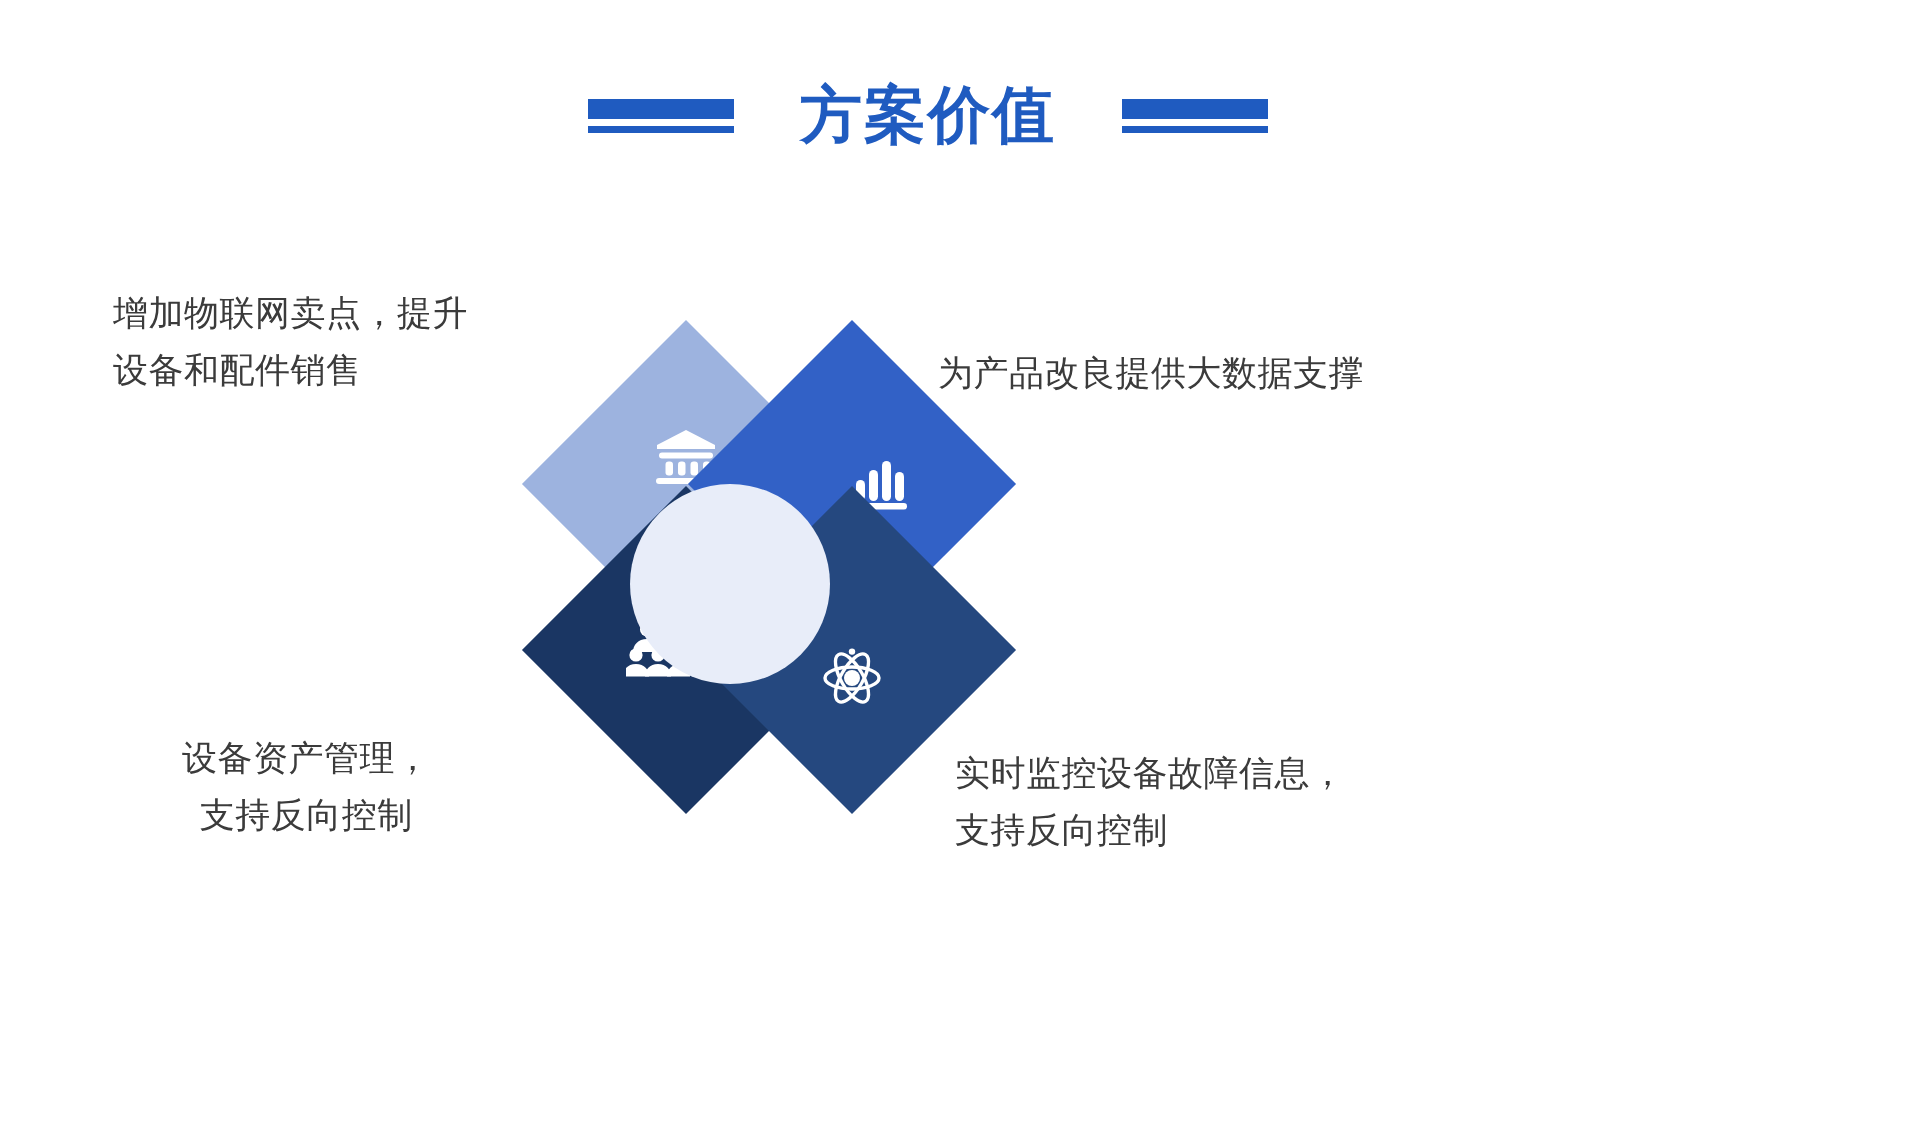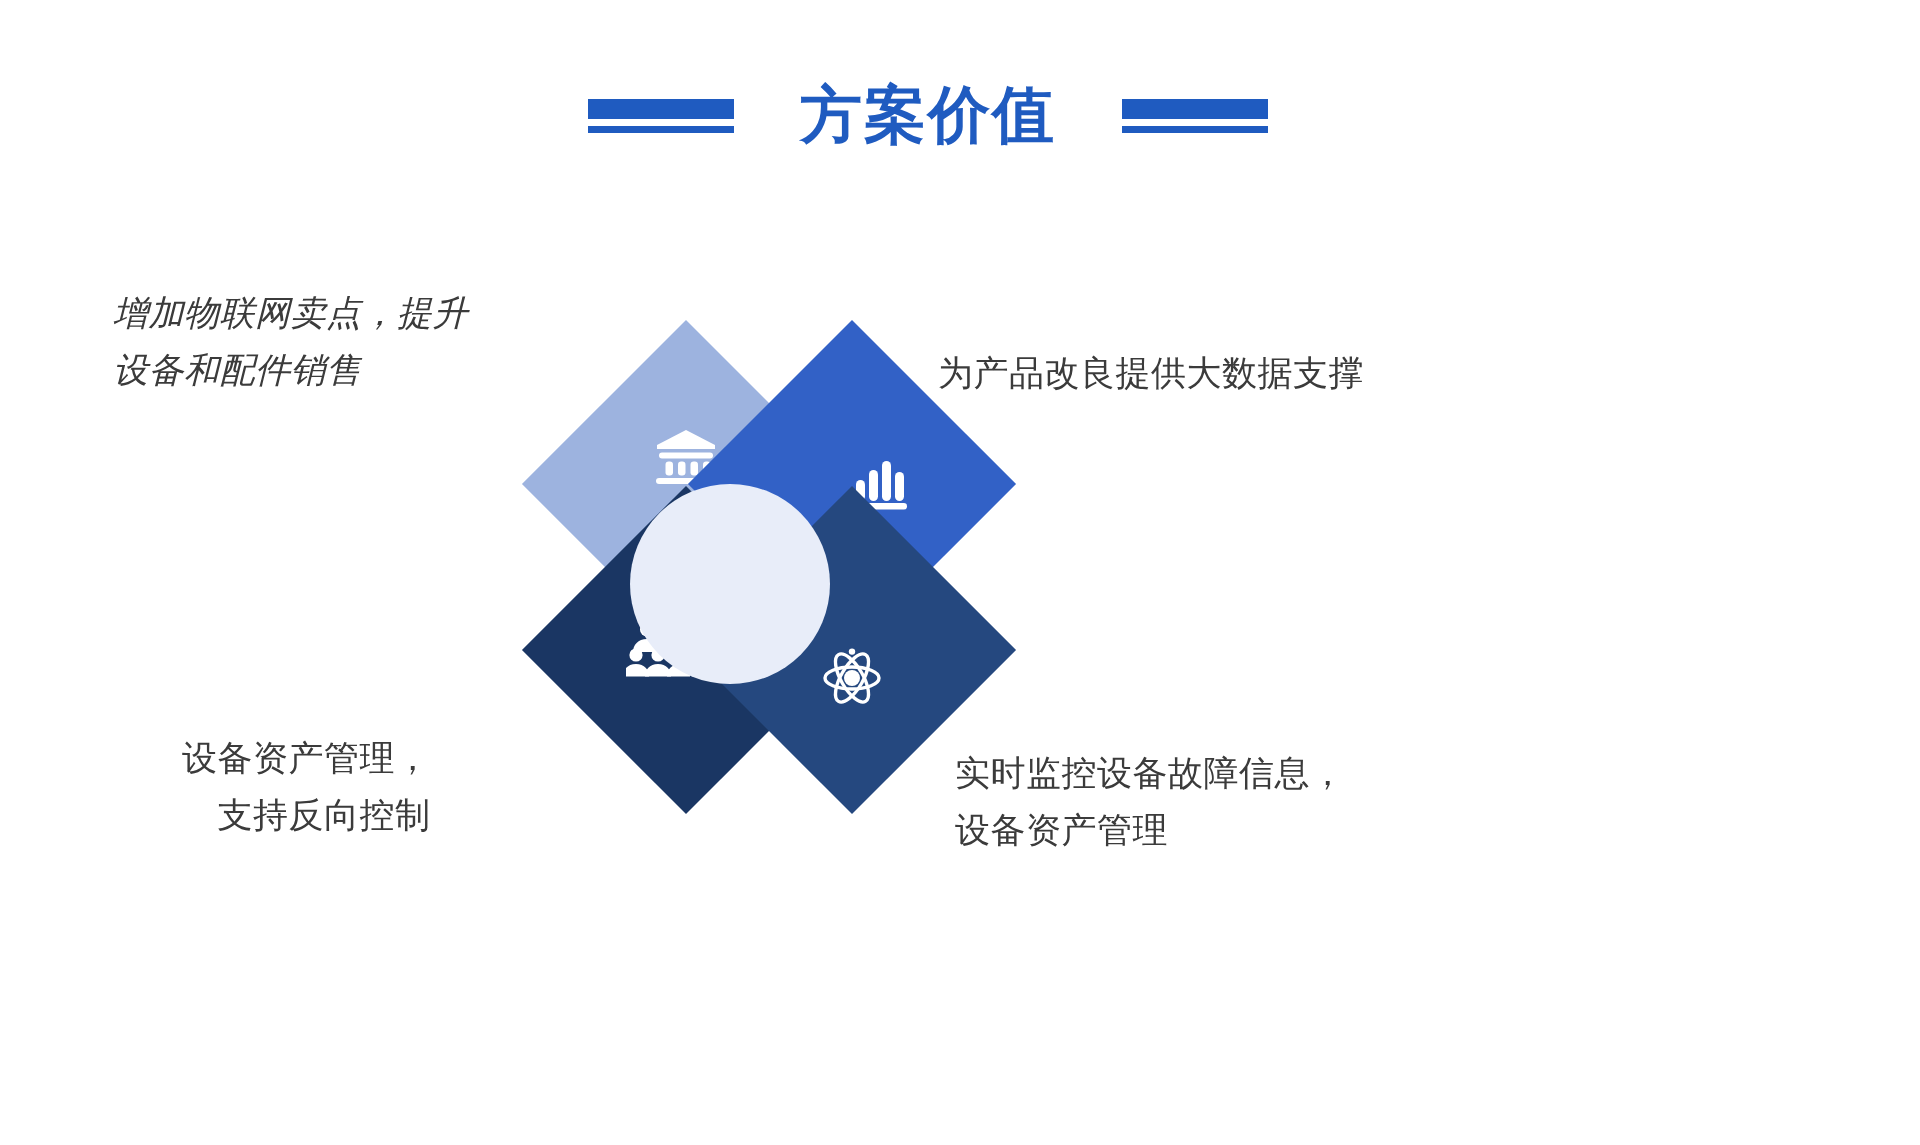--- a/index.html
+++ b/index.html
@@ -112,23 +112,23 @@
 
   
   .caption {
     position: absolute;
     color: #3b3b3b;
     font-size: 35px;
     line-height: 1.62;
     letter-spacing: 0.5px;
     white-space: pre-line;
   }
-  #caption-tl { left: 113px;  top: 285px; text-align: left; font-style: italic; }
+  #caption-tl { left: 113px;  top: 285px; text-align: left; }
   #caption-tr { left: 938px;  top: 345px; text-align: left; }
-  #caption-bl { left: 182px;  top: 730px; text-align: right; }
+  #caption-bl { left: 182px;  top: 730px; text-align: center; }
   #caption-br { left: 955px;  top: 745px; text-align: left; }
 </style>
 </head>
 <body>
 
 <div id="header">
 
   <div class="deco">
     <div class="bar-thick" style="background: rgb(31, 91, 192);"></div>
     <div class="bar-thin" style="background: rgb(31, 91, 192);"></div>
@@ -210,13 +210,13 @@
 
 <div class="caption" id="caption-tl">增加物联网卖点，提升
 设备和配件销售</div>
 
 <div class="caption" id="caption-tr">为产品改良提供大数据支撑</div>
 
 <div class="caption" id="caption-bl">设备资产管理，
 支持反向控制</div>
 
 <div class="caption" id="caption-br">实时监控设备故障信息，
-设备资产管理</div>
+支持反向控制</div>
 
 </body></html>

